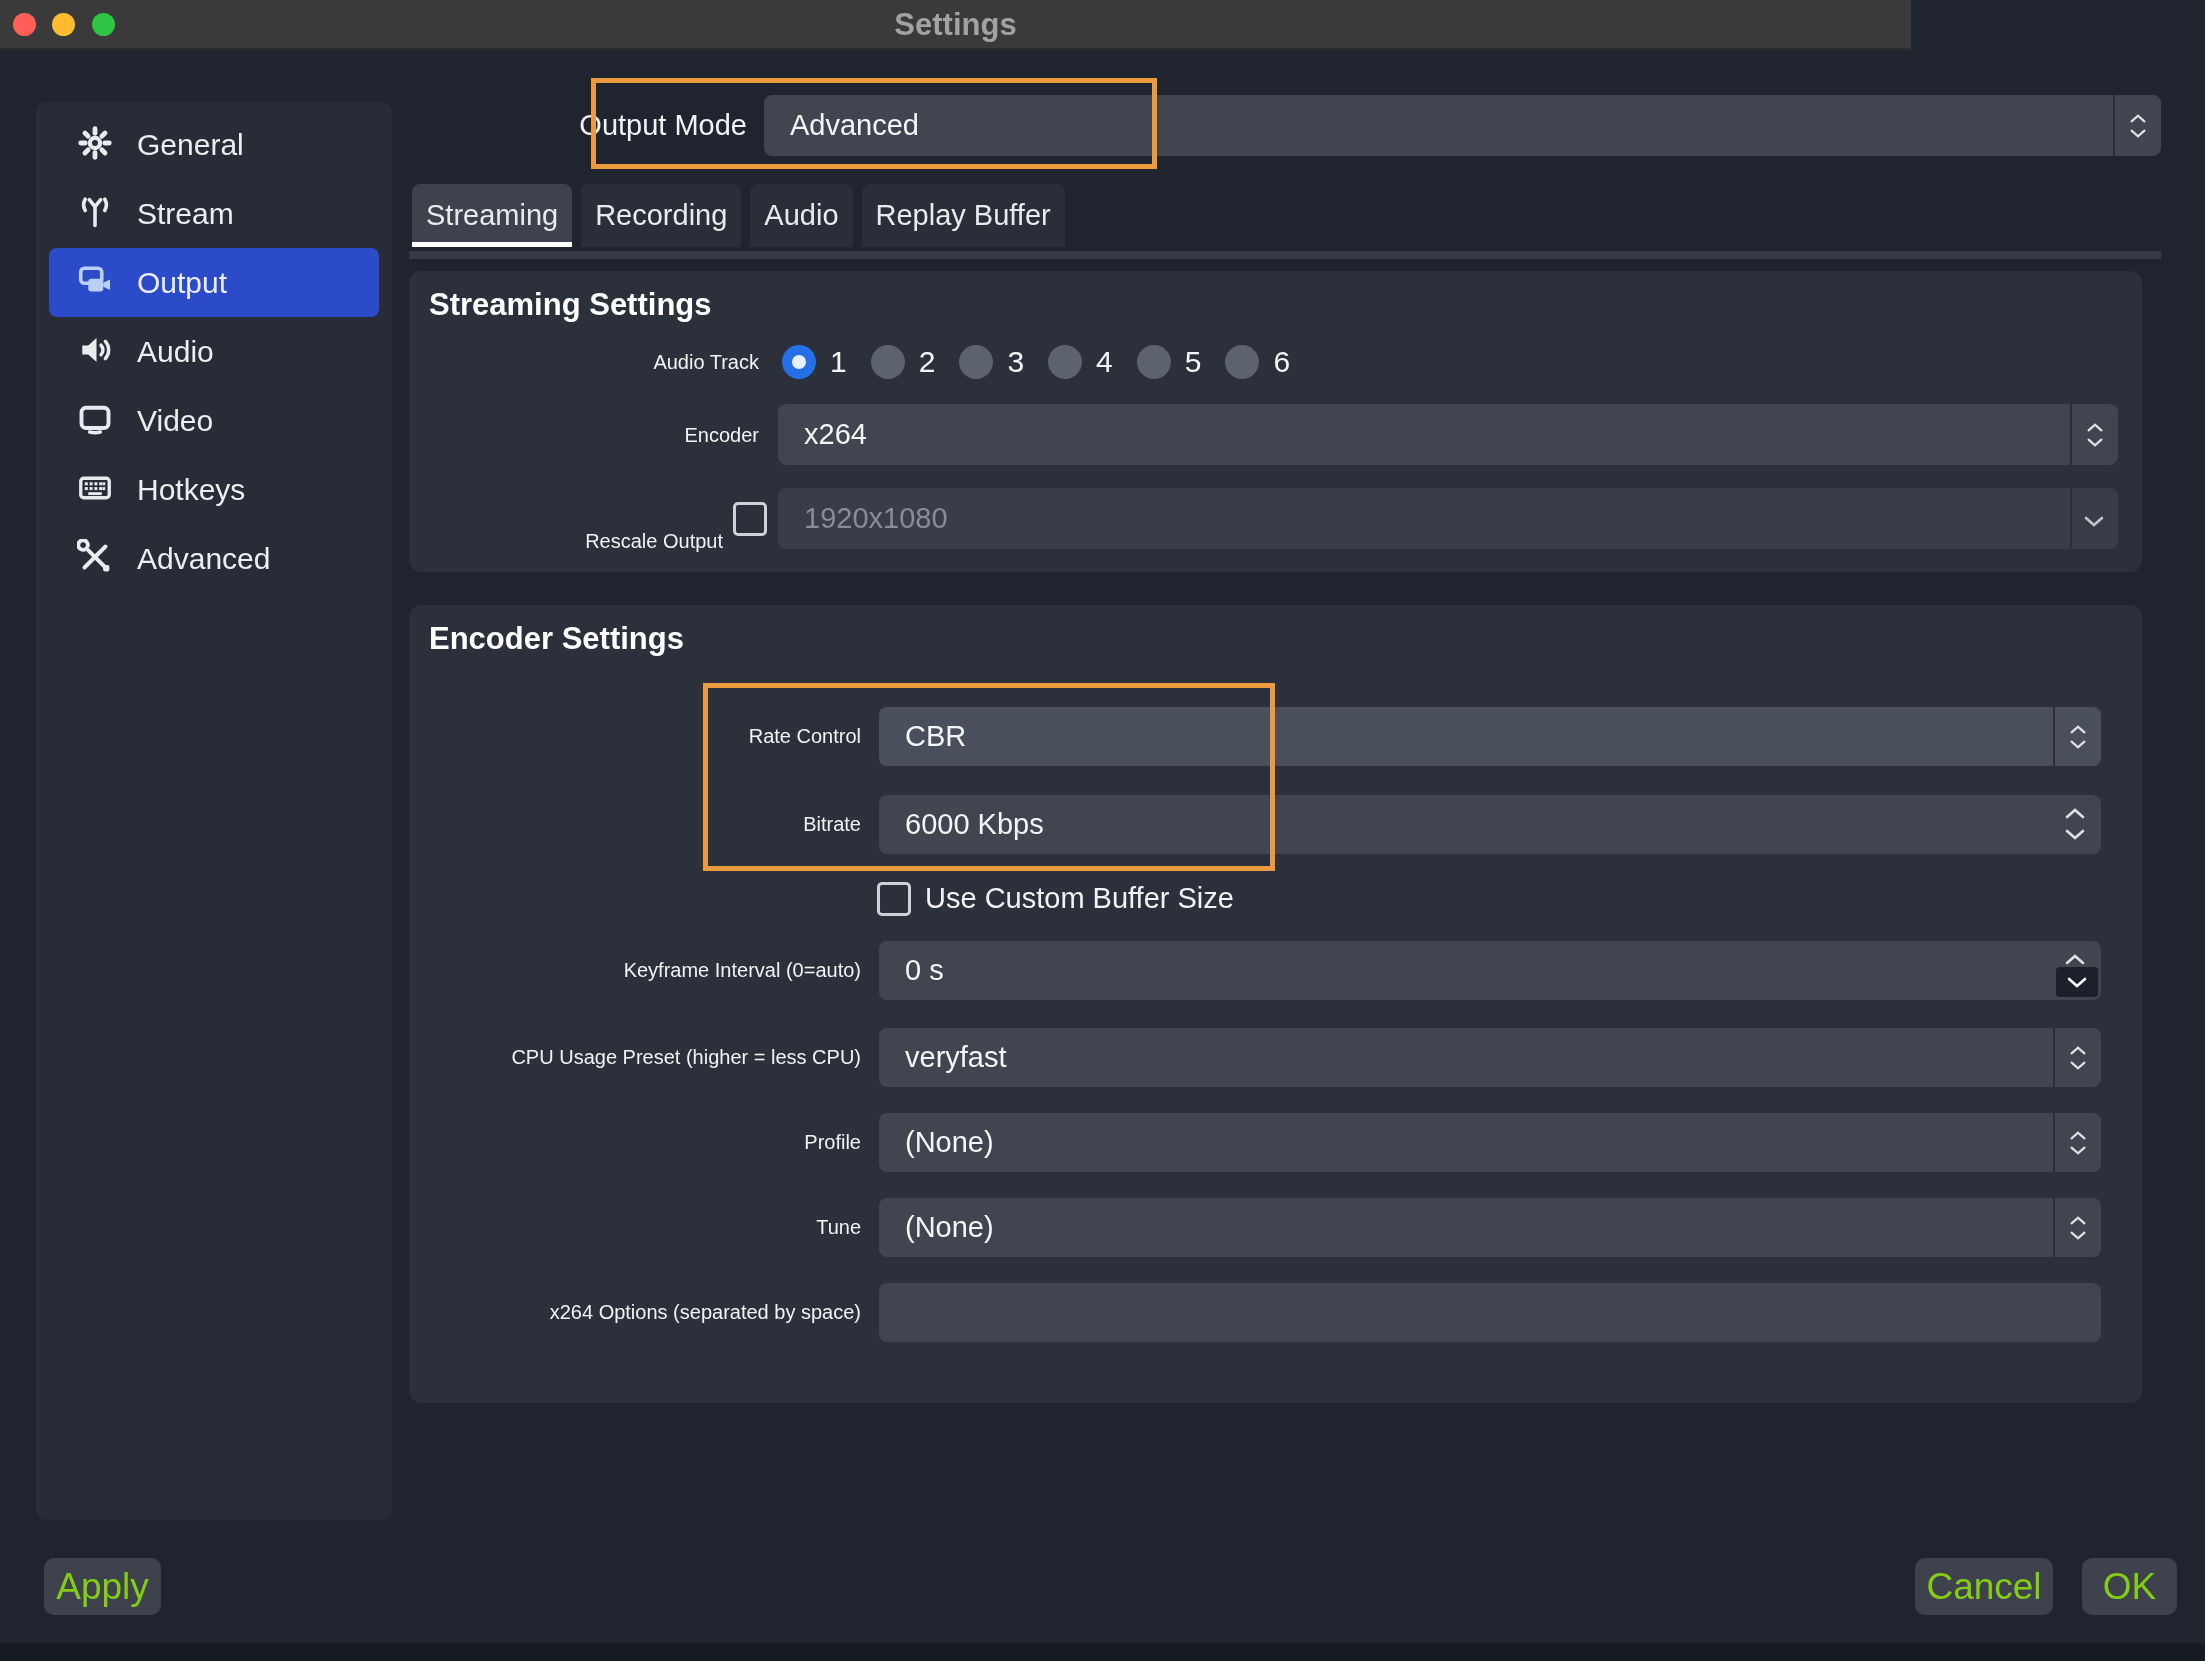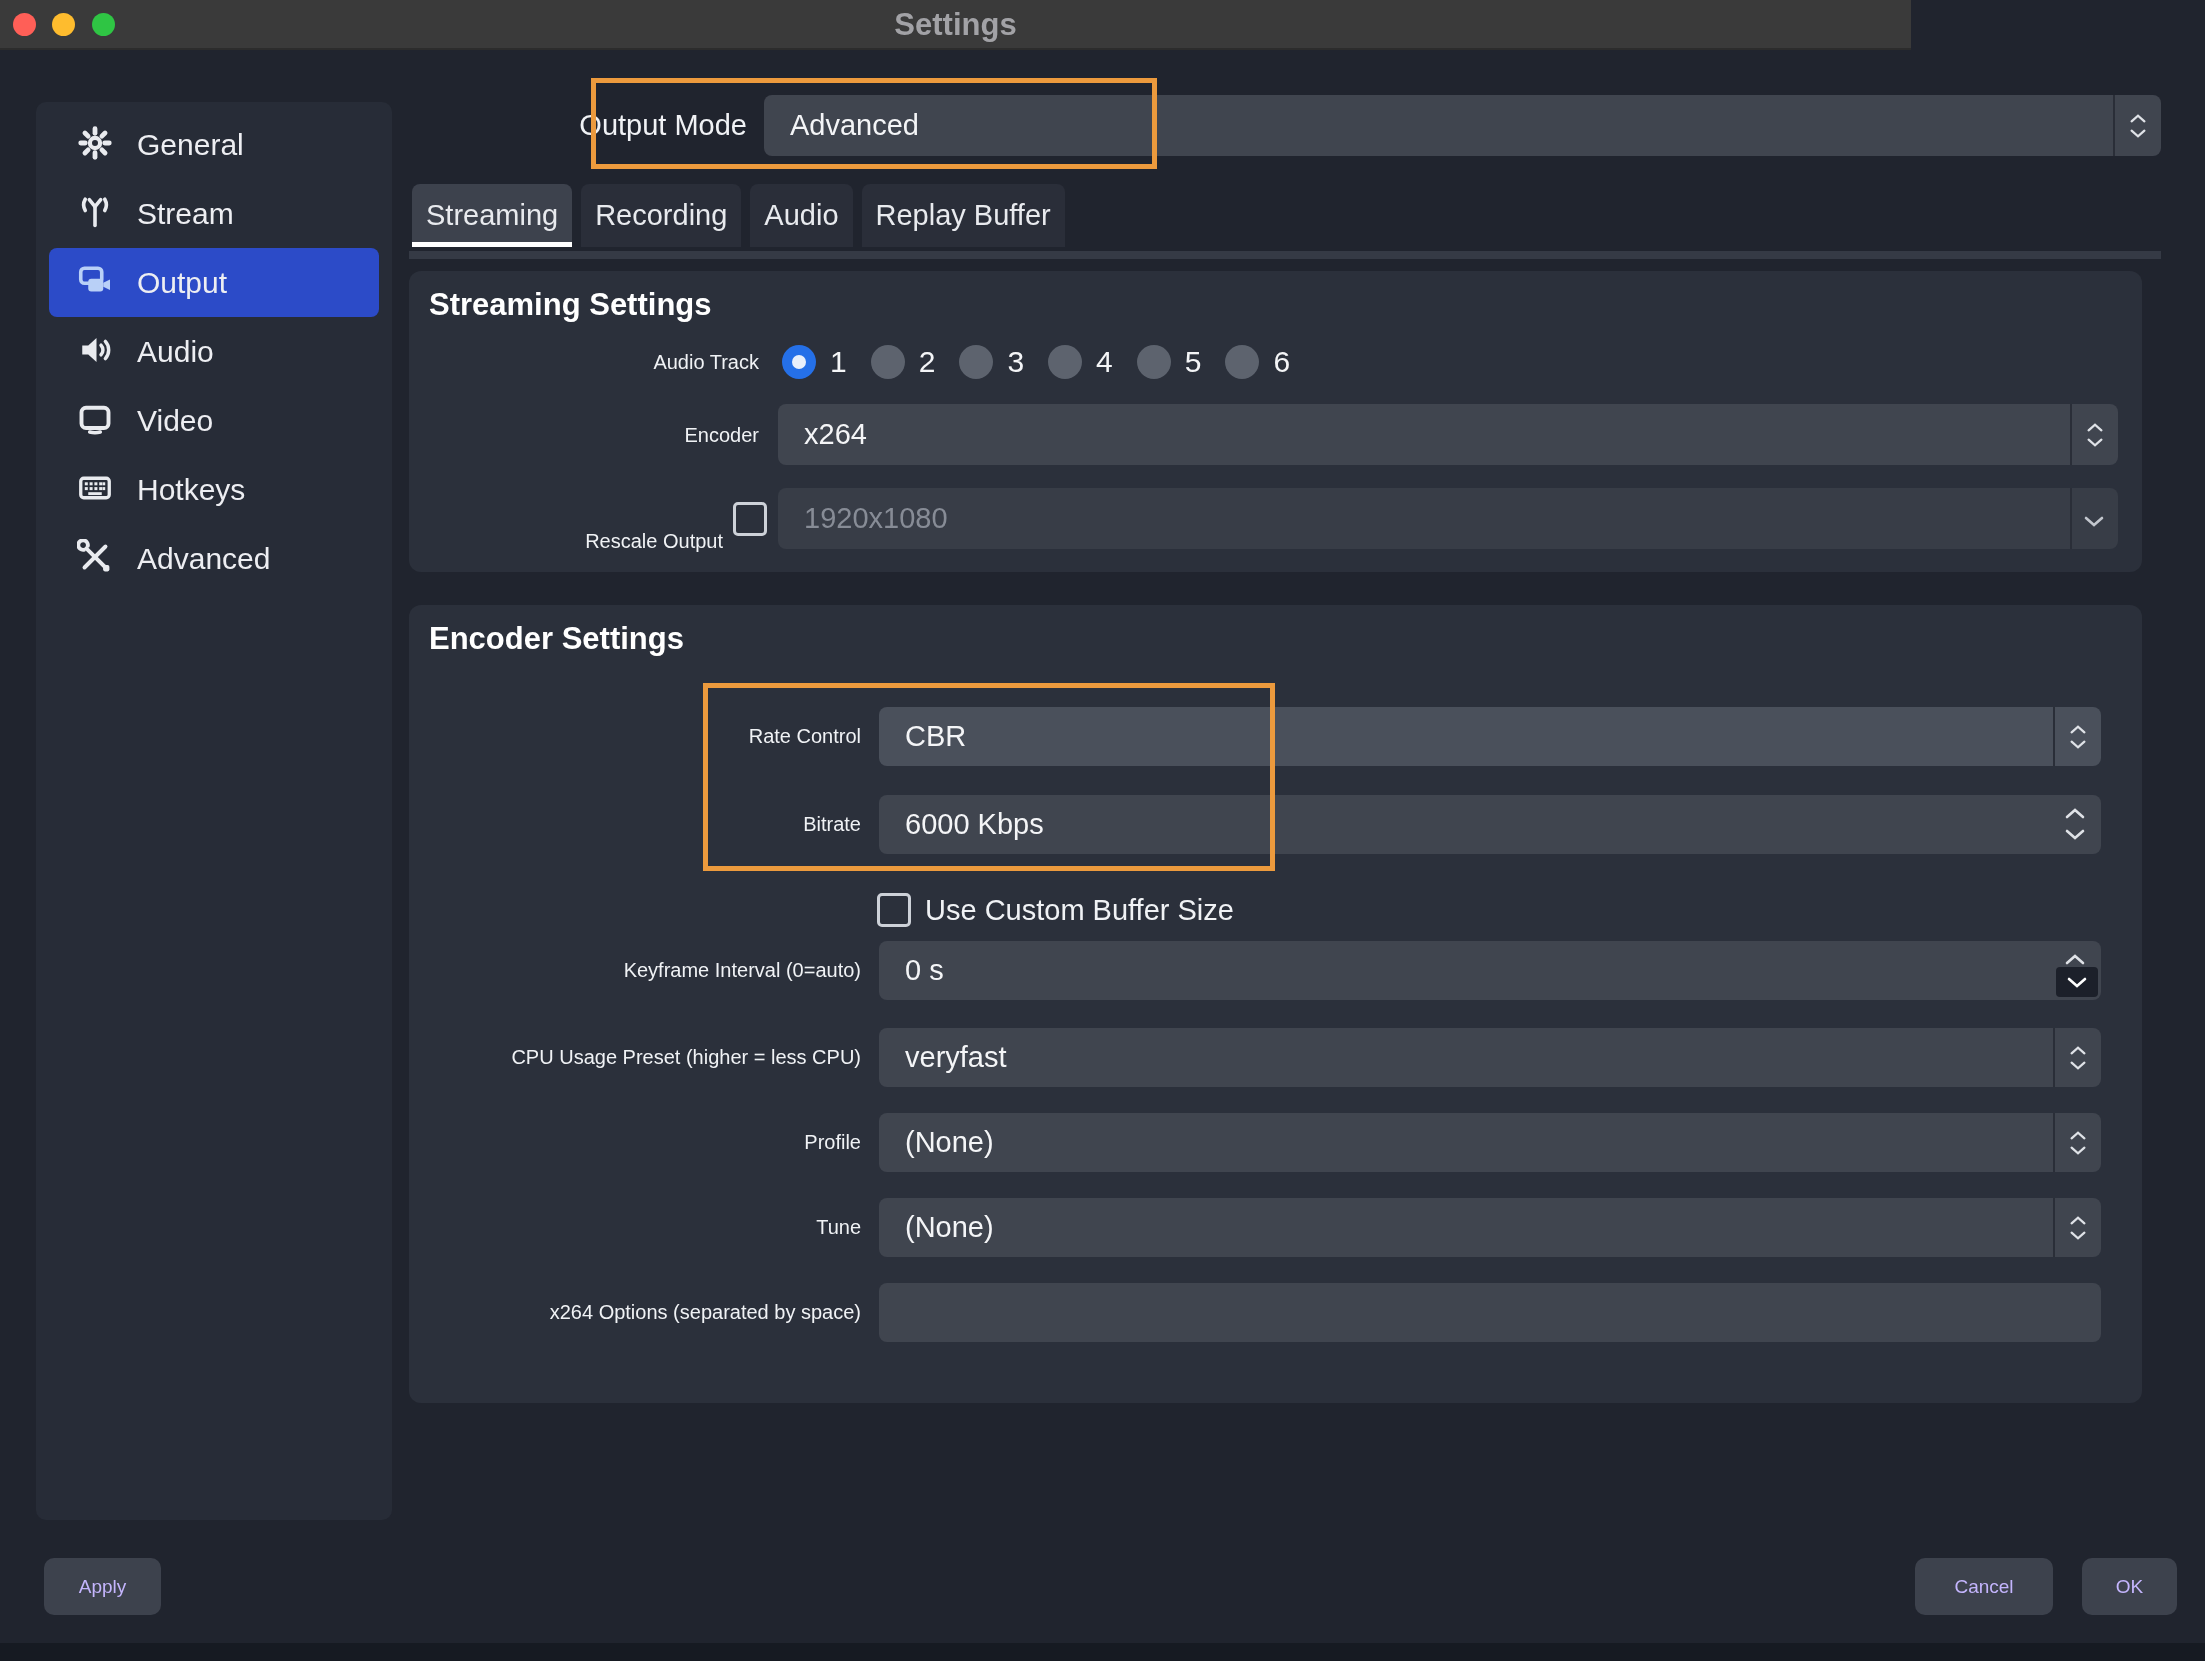--- a/index.html
+++ b/index.html
@@ -62,34 +62,34 @@
   .lab-encoder{left:0;top:144px;width:350px;height:40px;}
   .f-encoder{left:369px;top:133px;width:1340px;height:61px;}
   .lab-rescale{left:0;top:228px;width:314px;height:40px;margin-top:22px;}
   .cb-rescale{position:absolute;left:324px;top:231px;}
   .f-rescale{left:369px;top:217px;width:1340px;height:61px;}
   
   .enc-label{left:0;width:452px;}
   .f-col{left:470px;width:1222px;}
   .lab-rate{top:102px;height:59px;} .f-rate{top:102px;height:59px;}
   .lab-bitrate{top:190px;height:59px;} .f-bitrate{top:190px;height:59px;}
-  .row-buffer{position:absolute;left:468px;top:277px;height:34px;display:flex;align-items:center;gap:14px;margin-top:11px;}
+  .row-buffer{position:absolute;left:468px;top:277px;height:34px;display:flex;gap:14px;}
   .row-buffer .cb-label{font-size:29px;color:#f0f2f5;}
   .lab-keyframe{top:336px;height:59px;} .f-keyframe{top:336px;height:59px;}
   .lab-cpu{top:423px;height:59px;} .f-cpu{top:423px;height:59px;}
   .lab-profile{top:508px;height:59px;} .f-profile{top:508px;height:59px;}
   .lab-tune{top:593px;height:59px;} .f-tune{top:593px;height:59px;}
   .lab-x264{top:678px;height:59px;} 
   .f-x264{top:678px;height:59px;border:none;outline:none;color:#f4f5f7;font-size:29px;padding:0 24px;font-family:"Liberation Sans",sans-serif;}
   
   .hl-box{position:absolute;border:5px solid #ec9a3d;box-sizing:border-box;pointer-events:none;z-index:50;background:transparent;}
   .hl-1{left:591px;top:78px;width:566px;height:91px;}
   .hl-2{left:703px;top:683px;width:572px;height:188px;}
   
-  .btn{position:absolute;background:#3d424d;border-radius:10px;display:flex;align-items:center;justify-content:center;font-size:19px;color:#c4b5fd;}
+  .btn{position:absolute;background:#3d424d;border-radius:10px;display:flex;align-items:center;justify-content:center;font-size:37px;color:#84cc16;}
   .btn-apply{left:44px;top:1558px;width:117px;height:57px;}
   .btn-cancel{left:1915px;top:1558px;width:138px;height:57px;}
   .btn-ok{left:2082px;top:1558px;width:95px;height:57px;}
   .bottom-strip{position:absolute;left:0;top:1643px;width:2206px;height:18px;background:#161a22;}
 </style>
 </head>
 <body>
 
 <div class="titlebar">
   <div class="traffic t-close"></div>

